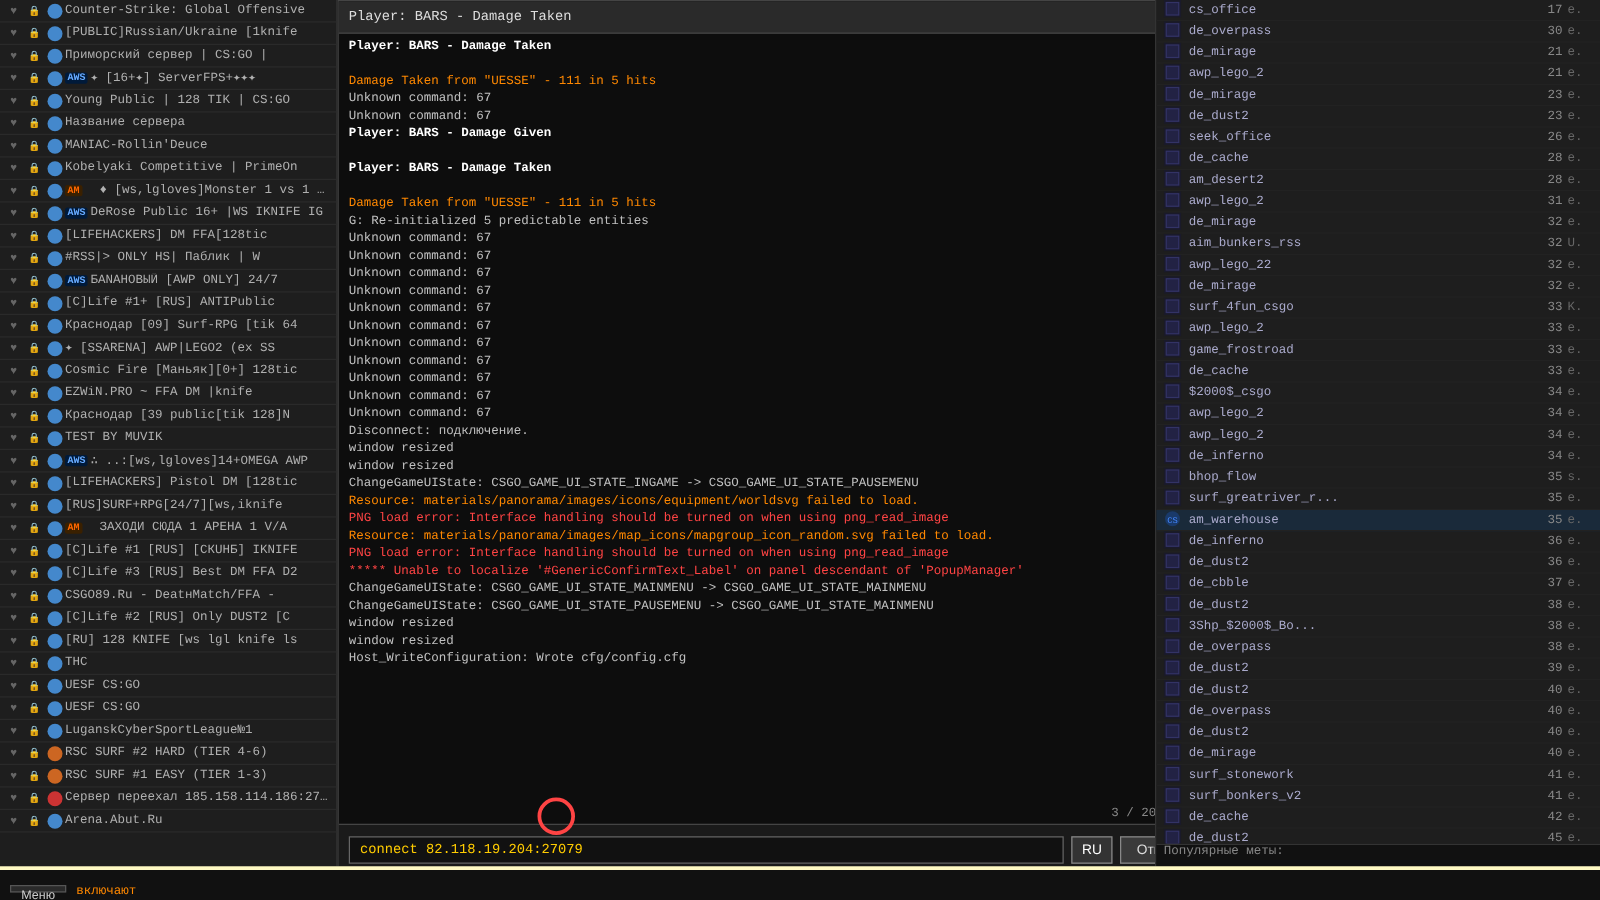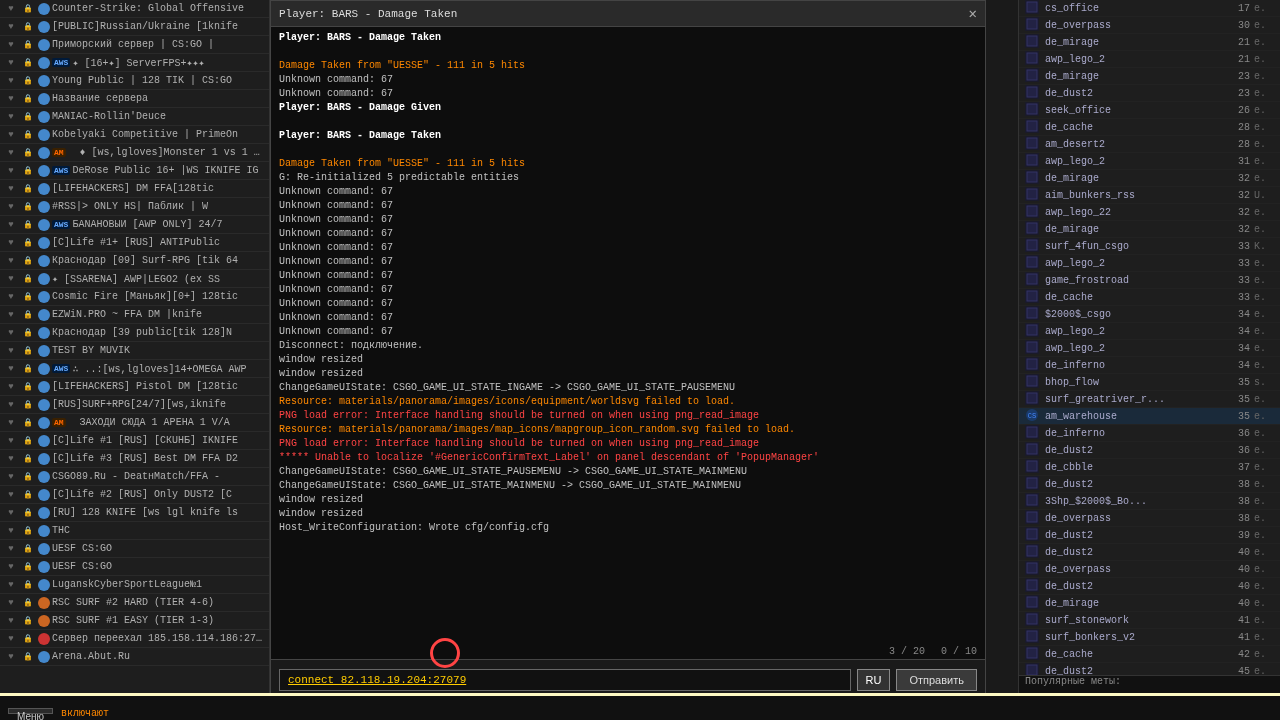--- a/index.html
+++ b/index.html
@@ -119,21 +119,20 @@
 
     #console-input {
       flex: 1;
       background: #111;
       border: 1px solid #666;
       color: #ffcc00;
       padding: 4px 8px;
       font-family: 'Courier New', monospace;
       font-size: 11px;
       outline: none;
-      text-decoration: underline;
     }
 
     #lang-btn {
       background: #333;
       border: 1px solid #888;
       color: #fff;
       padding: 4px 8px;
       font-size: 11px;
       cursor: pointer;
     }
@@ -145,21 +144,21 @@
       padding: 4px 12px;
       font-size: 11px;
       cursor: pointer;
     }
 
     
     #right-panel {
       position: absolute;
       right: 0;
       top: 0;
-      width: 262px;
+      width: 356px;
       height: 695px;
       background: #1e1e1e;
       border-left: 1px solid #333;
       overflow: hidden;
     }
 
     .map-item {
       display: flex;
       align-items: center;
       padding: 1px 6px;
@@ -650,22 +649,22 @@
       <div class="console-line console-line">Unknown command: 67</div>
       <div class="console-line console-line">Disconnect: подключение.</div>
       <div class="console-line console-line">window resized</div>
       <div class="console-line console-line">window resized</div>
       <div class="console-line console-line">ChangeGameUIState: CSGO_GAME_UI_STATE_INGAME -&gt; CSGO_GAME_UI_STATE_PAUSEMENU</div>
       <div class="console-line orange">Resource: materials/panorama/images/icons/equipment/worldsvg failed to load.</div>
       <div class="console-line red">PNG load error: Interface handling should be turned on when using png_read_image</div>
       <div class="console-line orange">Resource: materials/panorama/images/map_icons/mapgroup_icon_random.svg failed to load.</div>
       <div class="console-line red">PNG load error: Interface handling should be turned on when using png_read_image</div>
       <div class="console-line red">***** Unable to localize '#GenericConfirmText_Label' on panel descendant of 'PopupManager'</div>
+      <div class="console-line console-line">ChangeGameUIState: CSGO_GAME_UI_STATE_MAINMENU -&gt; CSGO_GAME_UI_STATE_MAINMENU</div>
       <div class="console-line console-line">ChangeGameUIState: CSGO_GAME_UI_STATE_PAUSEMENU -&gt; CSGO_GAME_UI_STATE_MAINMENU</div>
-      <div class="console-line console-line">ChangeGameUIState: CSGO_GAME_UI_STATE_MAINMENU -&gt; CSGO_GAME_UI_STATE_MAINMENU</div>
       <div class="console-line console-line">window resized</div>
       <div class="console-line console-line">window resized</div>
       <div class="console-line console-line">Host_WriteConfiguration: Wrote cfg/config.cfg</div>
     </div>
   <div id="console-input-area">
     <input id="console-input" type="text" value="connect 82.118.19.204:27079" style="">
     <button id="lang-btn">RU</button>
     <button id="send-btn">Отправить</button>
   </div>
   <div style="position:absolute; bottom:42px; right:8px; color:#888; font-size:10px; display:flex; gap:16px;">

